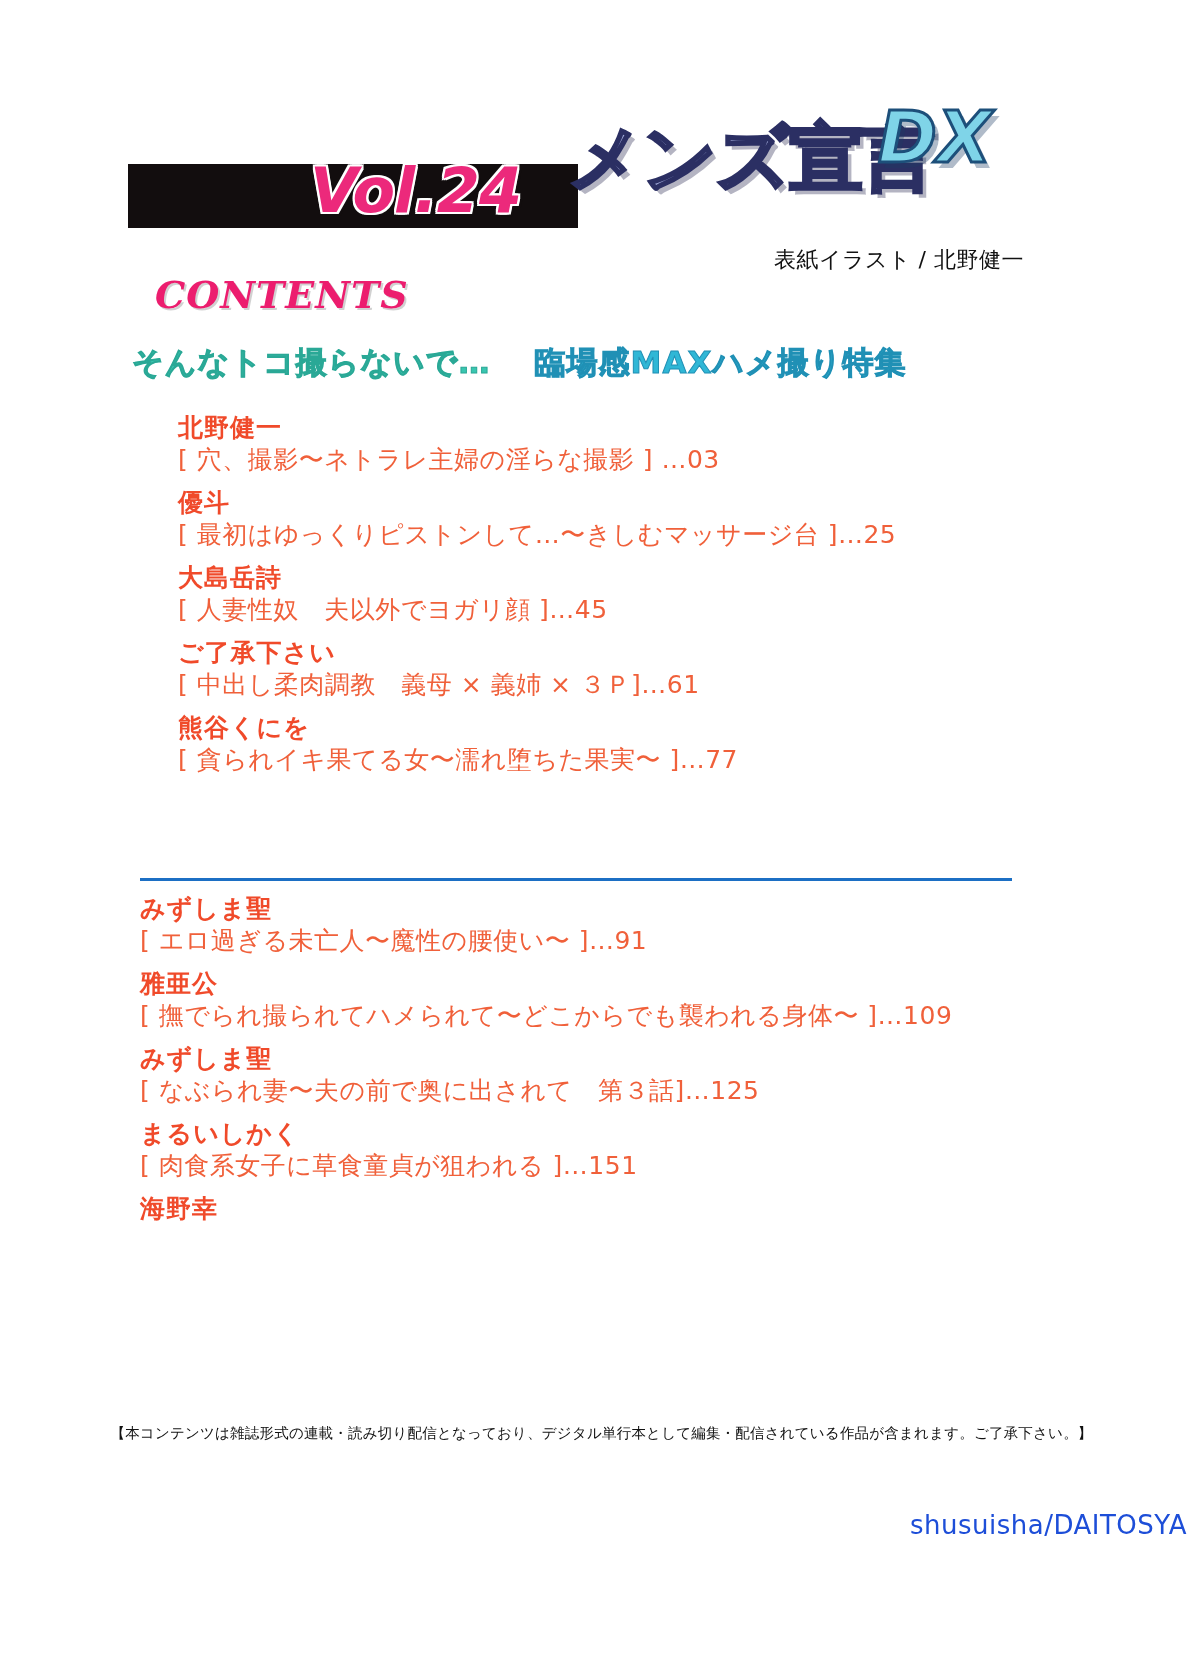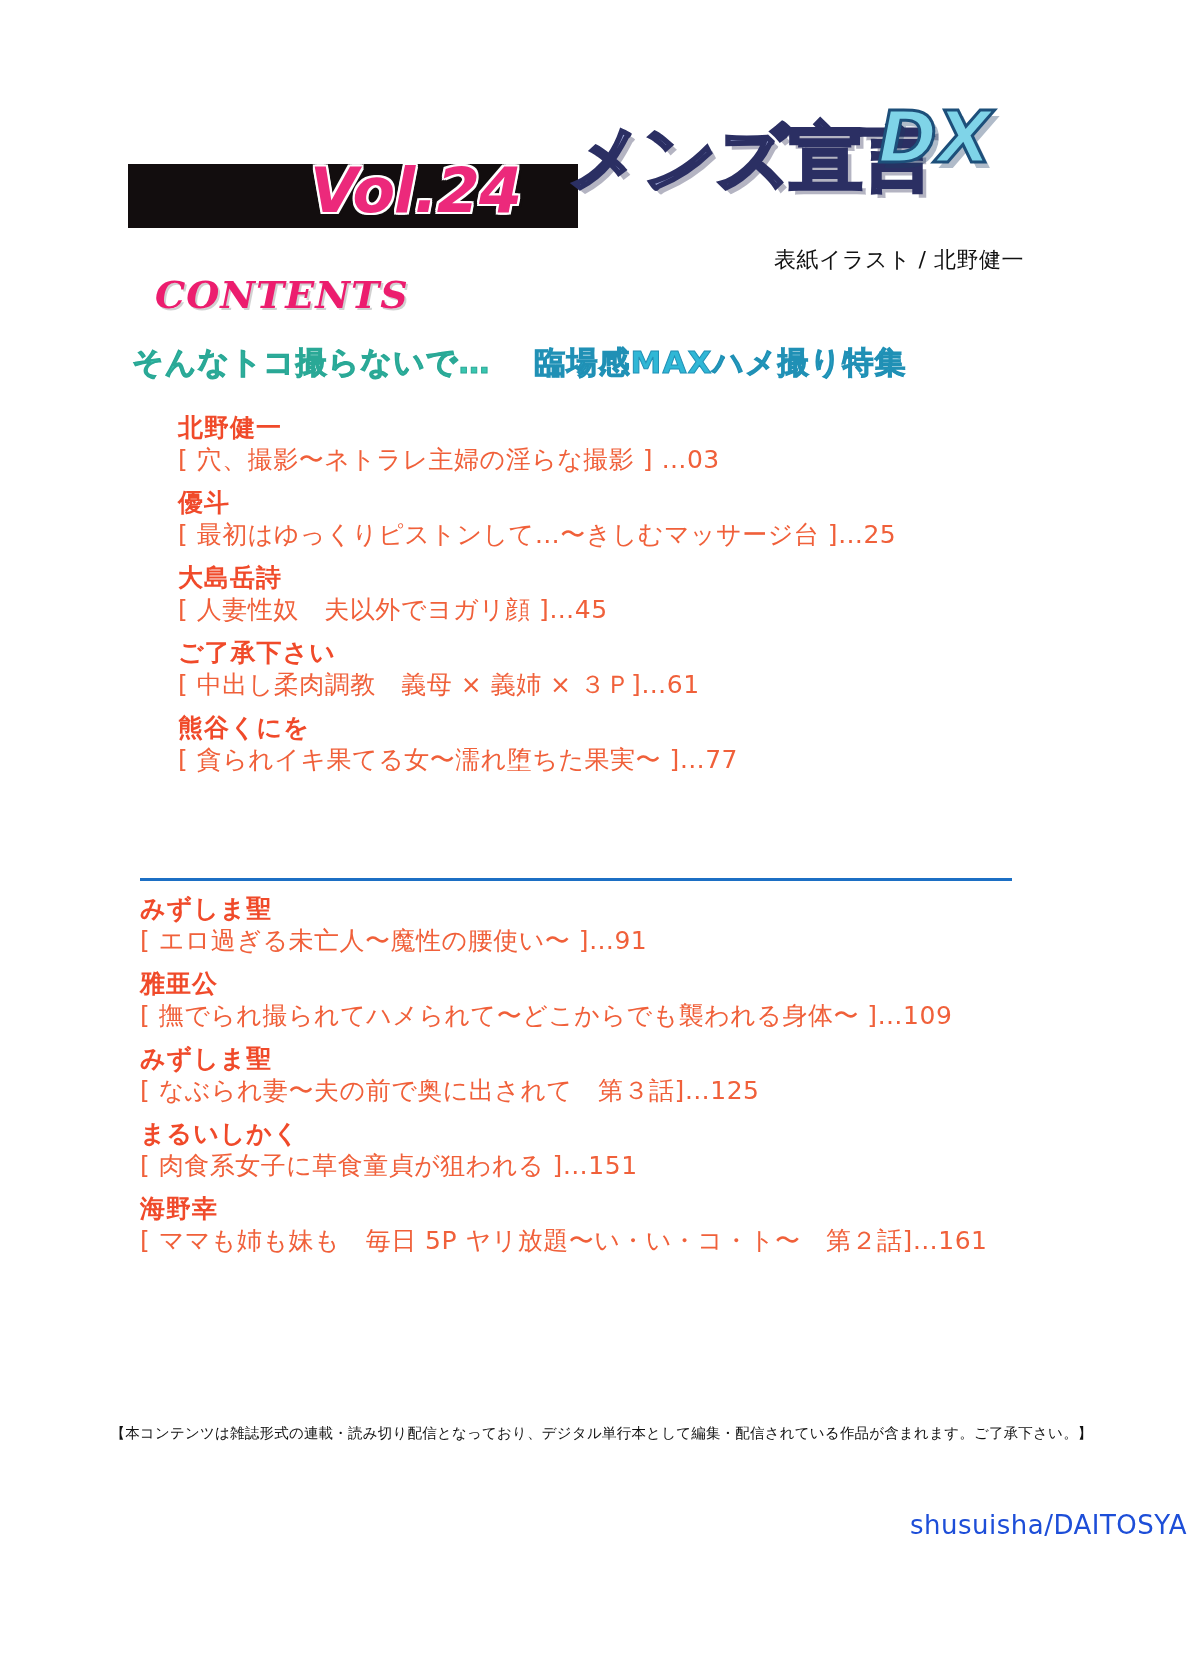--- a/index.html
+++ b/index.html
@@ -246,20 +246,19 @@
     <div class="entry indent-2">
       <div class="author">みずしま聖</div>
       <div class="title">[ なぶられ妻〜夫の前で奥に出されて　第３話]…125</div>
     </div>
     <div class="entry indent-2">
       <div class="author">まるいしかく</div>
       <div class="title">[ 肉食系女子に草食童貞が狙われる ]…151</div>
     </div>
     <div class="entry indent-2">
       <div class="author">海野幸</div>
-      <div class="title">[ ママも姉も妹も　毎日 5P ヤリ放題〜い・い・コ・ト〜　第２話]…161</div>
     </div>
   </div>
 
   <div class="note">【本コンテンツは雑誌形式の連載・読み切り配信となっており、デジタル単行本として編集・配信されている作品が含まれます。ご了承下さい。】</div>
   <div class="imprint">shusuisha/DAITOSYA</div>
 
 </div>
 
 </body></html>

